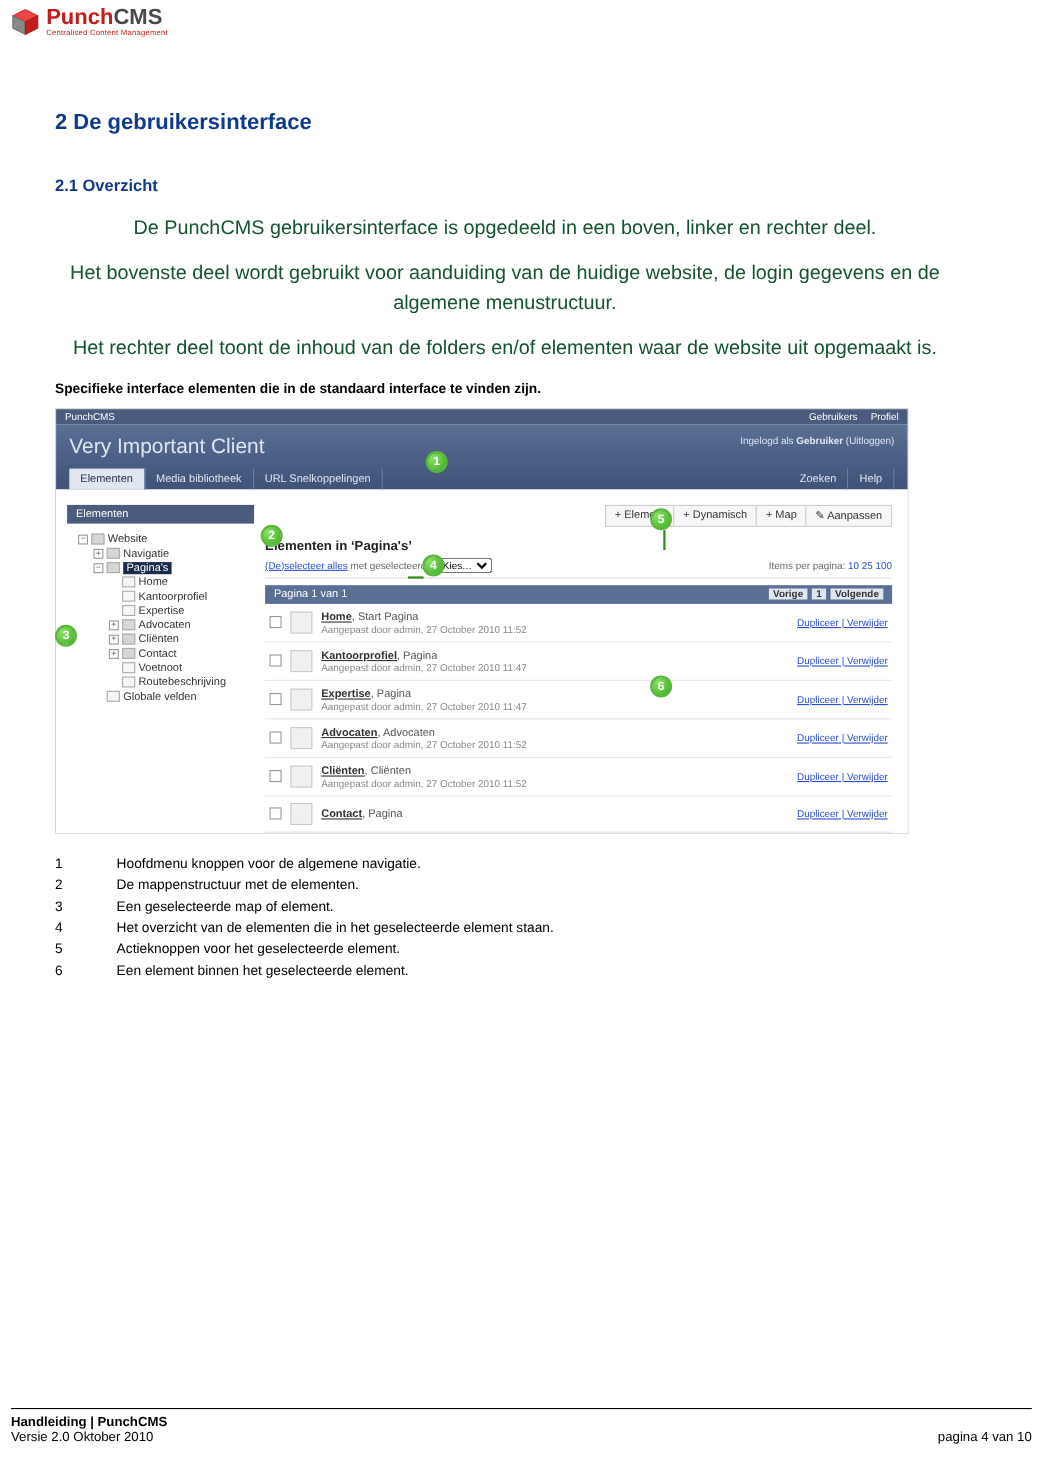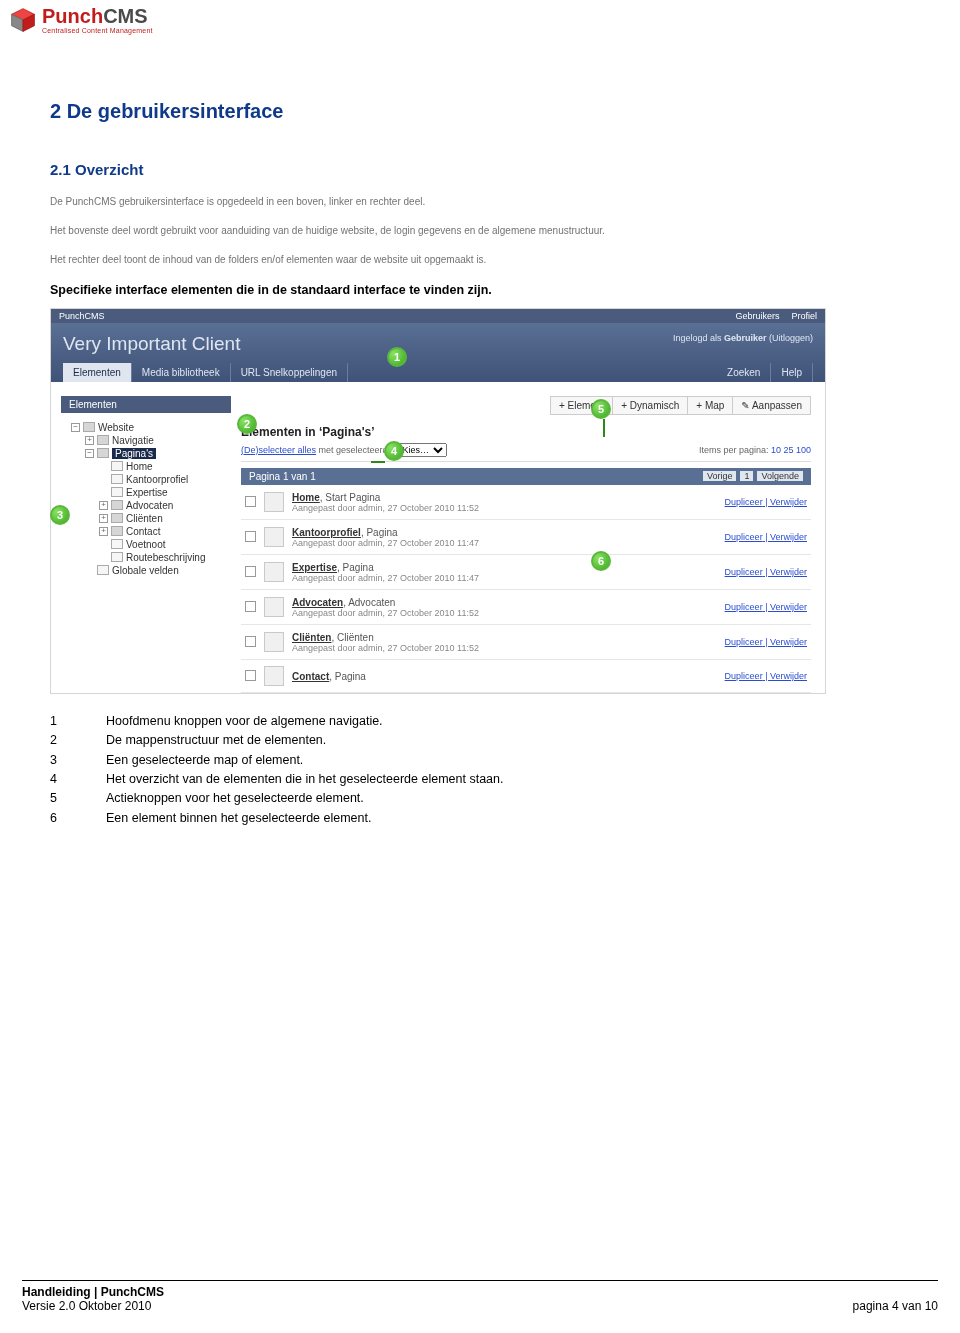--- a/index.html
+++ b/index.html
@@ -42,24 +42,25 @@
     font-weight: bold;
     margin-bottom: 38px;
   }
   h2.subsection-title {
     color: #0f3a8a;
     font-size: 15px;
     font-weight: bold;
     margin-bottom: 16px;
   }
   p.body-text {
-    font-size: 10px;
+    font-size: 18px;
     line-height: 1.5;
     margin-bottom: 14px;
-    color: #737373;
+    color: #14532d;
+    text-align: center;
   }
   p.bold-text {
     font-size: 12.5px;
     line-height: 1.5;
     margin-bottom: 8px;
     font-weight: bold;
     color: #000;
   }
 
   
@@ -206,20 +207,21 @@
     justify-content: space-between;
     padding: 3px 8px;
     font-size: 10px;
   }
   .pager-row .pager { display:flex; gap:4px; align-items:center; }
   .pager-row .pager span.btn {
     background: #e0e6f0;
     color: #333;
     padding: 0 4px;
     font-size: 9px;
+    font-weight: bold;
   }
   .list-row {
     display:flex;
     align-items:center;
     padding: 6px 4px;
     border-bottom: 1px solid #e6e6e6;
     gap: 8px;
   }
   .list-row .cb { width: 11px; height: 11px; border:1px solid #999; background:#fff; display:inline-block; }
   .list-row .doc-icon {
@@ -263,21 +265,21 @@
     display:flex;
     font-size: 12.5px;
     line-height: 1.55;
   }
   .legend-row .num { width: 56px; }
   
   
   .page-footer {
     position: absolute;
     bottom: 20px;
-    left: 22px;
+    left: 10px;
     right: 22px;
     border-top: 1px solid #000;
     padding-top: 4px;
     display:flex;
     justify-content: space-between;
     font-size: 12px;
   }
   .page-footer .left div:first-child { font-weight: bold; }
 </style>
 </head>

